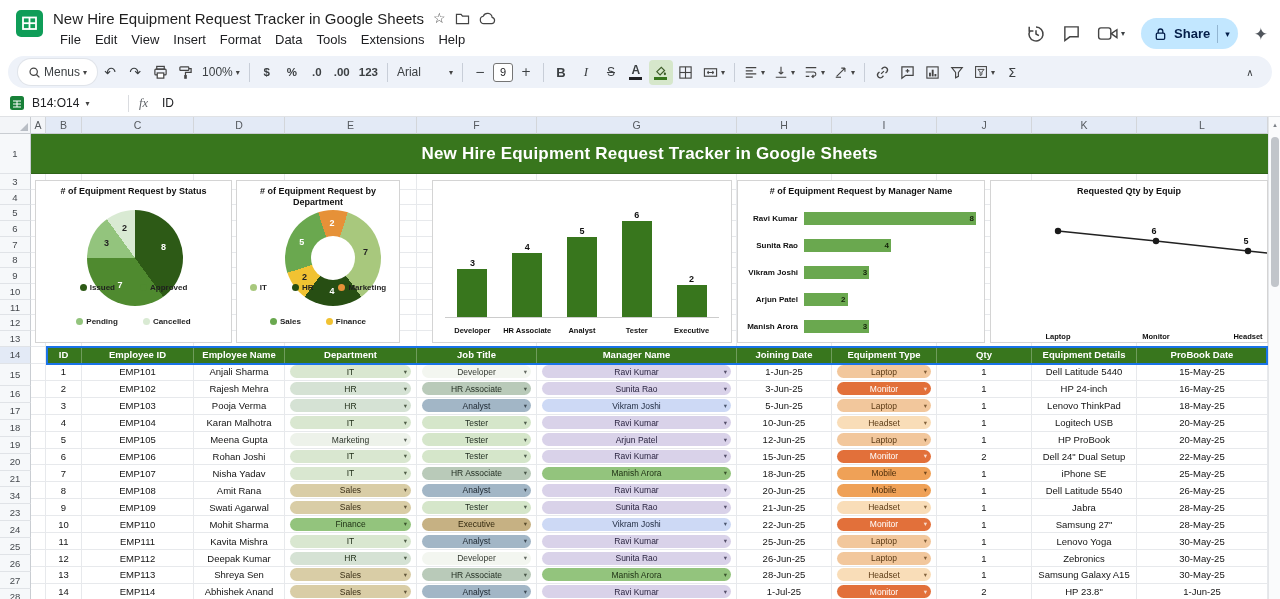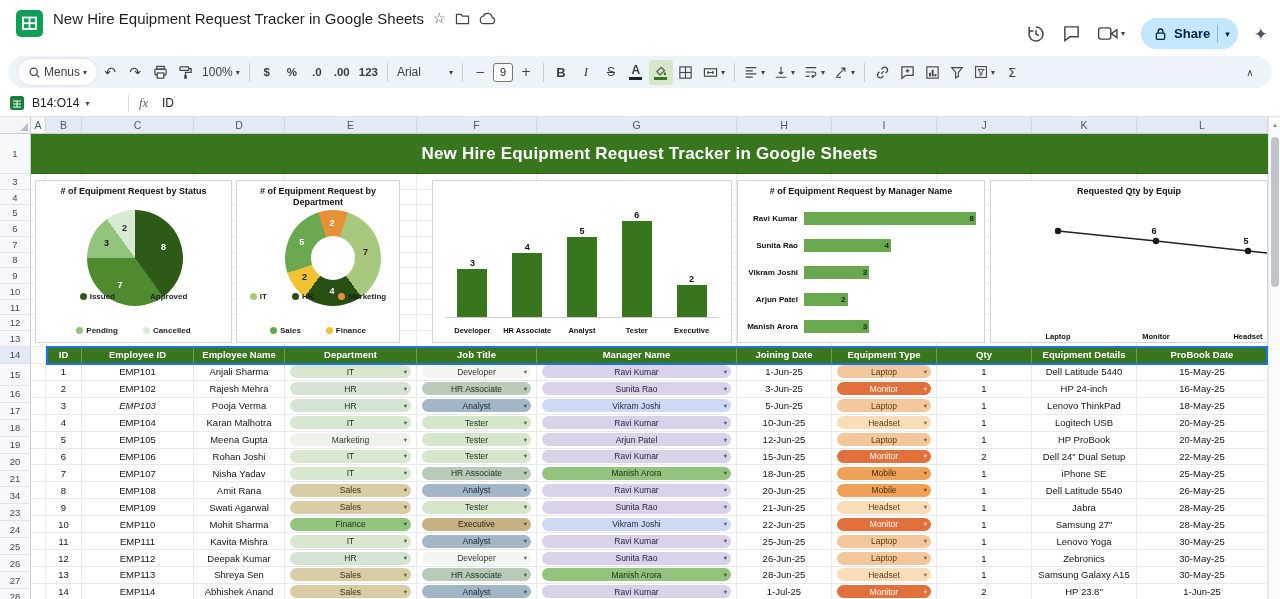--- a/index.html
+++ b/index.html
@@ -87,21 +87,21 @@
   .selbox { position:absolute; left:15px; top:212px; width:1222px; height:19px;
     border:2px solid #1a73e8; z-index:6; pointer-events:none; }
 
   
   .chart-card { position:absolute; background:#fff; border:1px solid #d4d4d4; z-index:4; overflow:hidden; }
   .chart-title { font-size:9px; font-weight:bold; color:#111; text-align:center; margin-top:5px; line-height:1.25; }
   .pie { position:absolute; width:96px; height:96px; border-radius:50%; }
   .hole { position:absolute; left:50%; top:50%; width:44px; height:44px; margin:-22px 0 0 -22px;
     background:#fff; border-radius:50%; }
   .slice-label { position:absolute; font-size:9px; font-weight:bold; z-index:2; }
-  .legend { position:absolute; bottom:4px; left:0; right:0; margin:3px auto; max-width:172px;
+  .legend { position:absolute; bottom:4px; left:0; right:0; margin:12px auto; max-width:172px;
     display:flex; flex-wrap:wrap; justify-content:center; column-gap:10px; row-gap:1px;gap:25px; }
   .lg2 { max-width:150px; }
   .legend-item { display:flex; align-items:center; gap:3px; font-size:8px; font-weight:bold; color:#1f1f1f; }
   .dot { width:7px; height:7px; border-radius:50%; flex:0 0 auto; }
   .bars-plot { position:absolute; left:12px; right:12px; top:30px; bottom:24px;
     display:flex; align-items:flex-end; border-bottom:1px solid #ccc; }
   .bar-slot { flex:1; display:flex; flex-direction:column; align-items:center; justify-content:flex-end; }
   .bar-val { font-size:9px; font-weight:bold; color:#111; margin-bottom:1px; }
   .vbar { width:30px; }
   .bars-cats { position:absolute; left:12px; right:12px; bottom:7px; display:flex; }
@@ -141,20 +141,31 @@
           <svg width="15" height="13" viewBox="0 0 16 14">
               <path d="M1.5 2.5h5l1.5 2h6.5v8h-13z" fill="none" stroke="#444" stroke-width="1.3"></path>
             </svg>
         </span>
         <span class="t-ico">
           <svg width="17" height="13" viewBox="0 0 18 14">
               <path d="M5 12.5a4 4 0 01-.6-7.9 5 5 0 019.6 1.2 3.4 3.4 0 01-.6 6.7z" fill="none" stroke="#444" stroke-width="1.3"></path>
             </svg>
         </span>
       </div>
+      <div class="menu-row" id="menu-row">
+          <div class="menu-item">File</div>
+          <div class="menu-item">Edit</div>
+          <div class="menu-item">View</div>
+          <div class="menu-item">Insert</div>
+          <div class="menu-item">Format</div>
+          <div class="menu-item">Data</div>
+          <div class="menu-item">Tools</div>
+          <div class="menu-item">Extensions</div>
+          <div class="menu-item">Help</div>
+        </div>
     </div>
     <div class="top-right">
       <span class="tr-ico">
         <svg width="20" height="20" viewBox="0 0 20 20">
             <path d="M10 3a7 7 0 11-6.2 3.8" fill="none" stroke="#444" stroke-width="1.5"></path>
             <path d="M3.2 2.8v4.2h4.2" fill="none" stroke="#444" stroke-width="1.5"></path>
             <path d="M10 6.3V10l2.9 1.7" fill="none" stroke="#444" stroke-width="1.5"></path>
           </svg>
       </span>
       <span class="tr-ico">
@@ -624,21 +635,21 @@
                 <span class="chip-a uic">▾</span>
               </div>
             </div>
             <div class="c dc" style="width: 95px;">1</div>
             <div class="c dc" style="width: 105px;">HP 24-inch</div>
             <div class="c dc" style="width: 131px;">16-May-25</div>
           </div>
           <div class="row" style="height: 16.9286px;">
             <div class="c" style="width: 15px;"></div>
             <div class="c dc" style="width: 36px;">3</div>
-            <div class="c dc" style="width: 112px; font-style: italic;">EMP103</div>
+            <div class="c dc" style="width: 112px;">EMP103</div>
             <div class="c dc" style="width: 91px;">Pooja Verma</div>
             <div class="c dc" style="width: 132px;">
               <div class="chip" style="background: rgb(213, 226, 212); color: rgb(34, 48, 26);">
                 <span class="chip-t">HR</span>
                 <span class="chip-a uic">▾</span>
               </div>
             </div>
             <div class="c dc" style="width: 120px;">
               <div class="chip" style="background: rgb(162, 182, 198); color: rgb(29, 39, 48);">
                 <span class="chip-t">Analyst</span>

